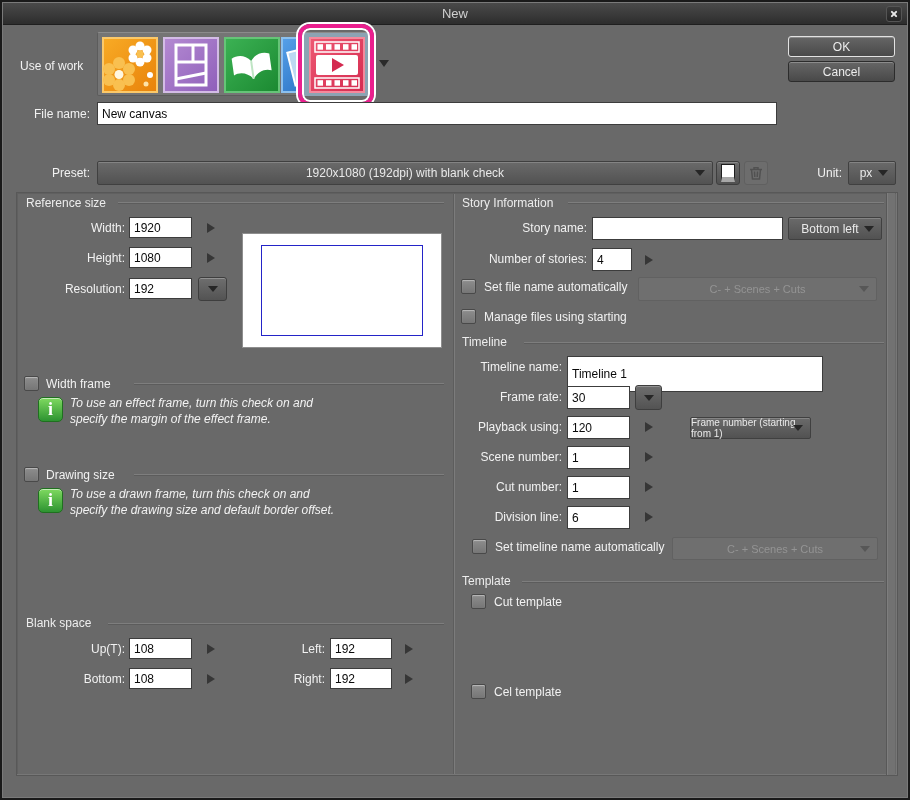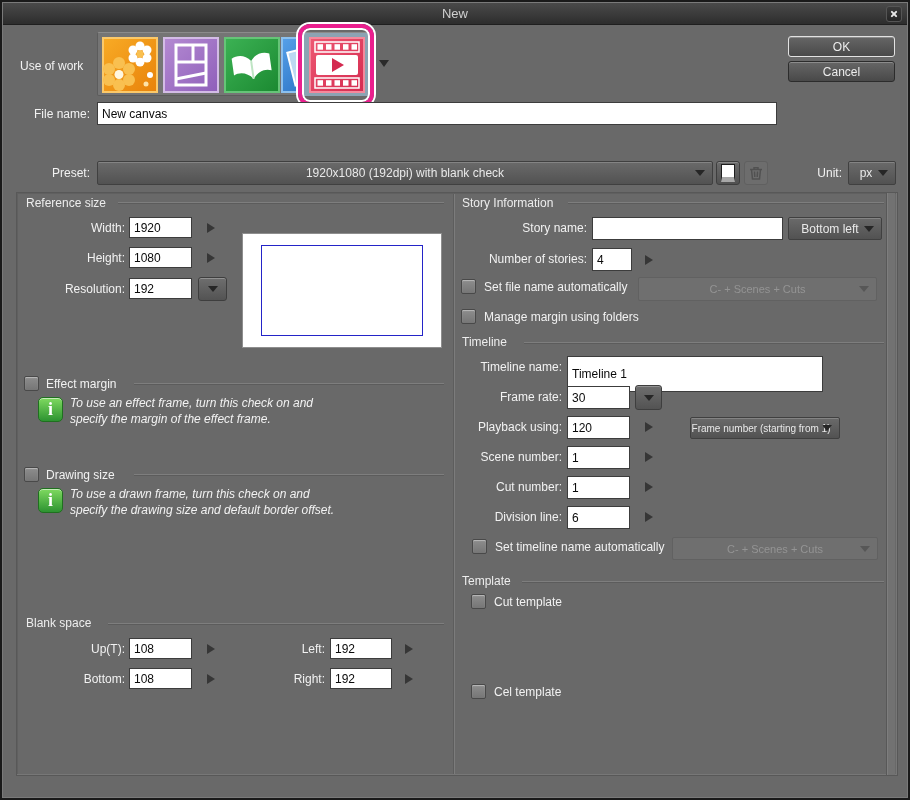--- a/index.html
+++ b/index.html
@@ -266,21 +266,21 @@
   <input class="tinput" style="left: 127px; top: 276px; width: 63px; height: 21px;" value="192">
   <div class="ddlbtn" style="left:196px; top:275px; width:29px; height:24px;">
     <i class="tri"></i>
   </div>
 
   <div class="preview">
     <div class="inner"></div>
   </div>
 
   <div class="cb" style="left:22px; top:374px;"></div>
-  <span class="lbl" style="left:44px; top:375px;">Effect margin</span>
+  <span class="lbl" style="left:44px; top:375px;">Width frame</span>
   <div class="gline" style="left:132px; top:381px; width:310px;"></div>
   <div class="info-ic" style="left:36px; top:395px;">i</div>
   <span class="itext" style="left:68px; top:393px;">To use an effect frame, turn this check on and</span>
   <span class="itext" style="left:68px; top:409px;">specify the margin of the effect frame.</span>
 
   <div class="cb" style="left:22px; top:465px;"></div>
   <span class="lbl" style="left:44px; top:466px;">Drawing size</span>
   <div class="gline" style="left:132px; top:472px; width:310px;"></div>
   <div class="info-ic" style="left:36px; top:486px;">i</div>
   <span class="itext" style="left:68px; top:484px;">To use a drawn frame, turn this check on and</span>
@@ -318,38 +318,38 @@
   <div class="spin" style="left:643px; top:253px;"></div>
 
   <div class="cb" style="left:459px; top:277px;"></div>
   <span class="lbl" style="left:482px; top:278px;">Set file name automatically</span>
   <div class="ddl disabled" style="left:636px; top:275px; width:239px; height:24px;">
     <span>C- + Scenes + Cuts</span>
     <i class="tri"></i>
   </div>
 
   <div class="cb" style="left:459px; top:307px;"></div>
-  <span class="lbl" style="left:482px; top:308px;">Manage margin using folders</span>
+  <span class="lbl" style="left:482px; top:308px;">Manage files using starting</span>
 
   <span class="group-title" style="left:460px; top:333px;">Timeline</span>
   <div class="gline" style="left:522px; top:340px; width:360px;"></div>
 
   <span class="lbl r" style="left:448px; top:358px; width:112px;">Timeline name:</span>
   <input class="tinput" style="left: 565px; top: 354px; width: 256px; height: 36px;" value="Timeline 1">
 
   <span class="lbl r" style="left:448px; top:388px; width:112px;">Frame rate:</span>
   <input class="tinput" style="left: 565px; top: 384px; width: 63px; height: 23px;" value="30">
   <div class="ddlbtn" style="left:633px; top:383px; width:27px; height:25px;">
     <i class="tri"></i>
   </div>
 
   <span class="lbl r" style="left:448px; top:418px; width:112px;">Playback using:</span>
   <input class="tinput" style="left: 565px; top: 414px; width: 63px; height: 23px;" value="120">
   <div class="spin" style="left:643px; top:420px;"></div>
-  <div class="ddl" style="left:688px; top:415px; width:150px; height:22px; font-size:10px;">
+  <div class="ddl" style="left:688px; top:415px; width:121px; height:22px; font-size:10px;">
     <span style="margin-right:8px;">Frame number (starting from 1)</span>
     <i class="tri"></i>
   </div>
 
   <span class="lbl r" style="left:448px; top:448px; width:112px;">Scene number:</span>
   <input class="tinput" style="left: 565px; top: 444px; width: 63px; height: 23px;" value="1">
   <div class="spin" style="left:643px; top:450px;"></div>
 
   <span class="lbl r" style="left:448px; top:478px; width:112px;">Cut number:</span>
   <input class="tinput" style="left: 565px; top: 474px; width: 63px; height: 23px;" value="1">

